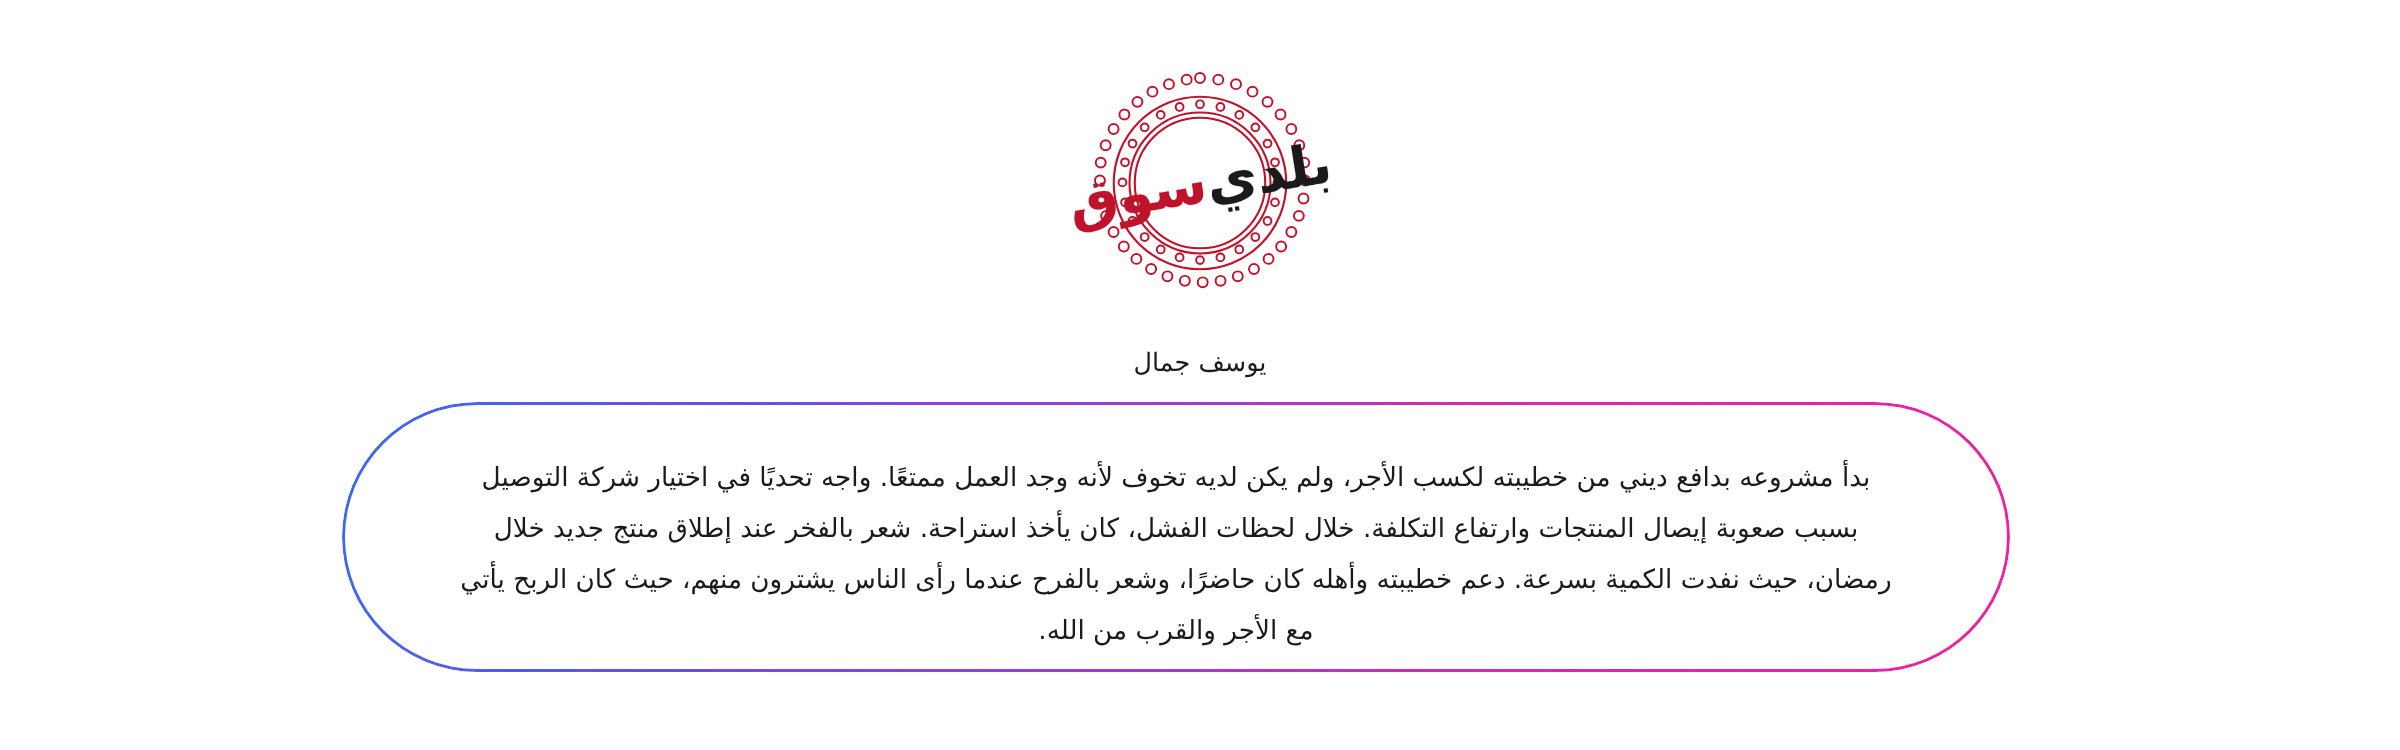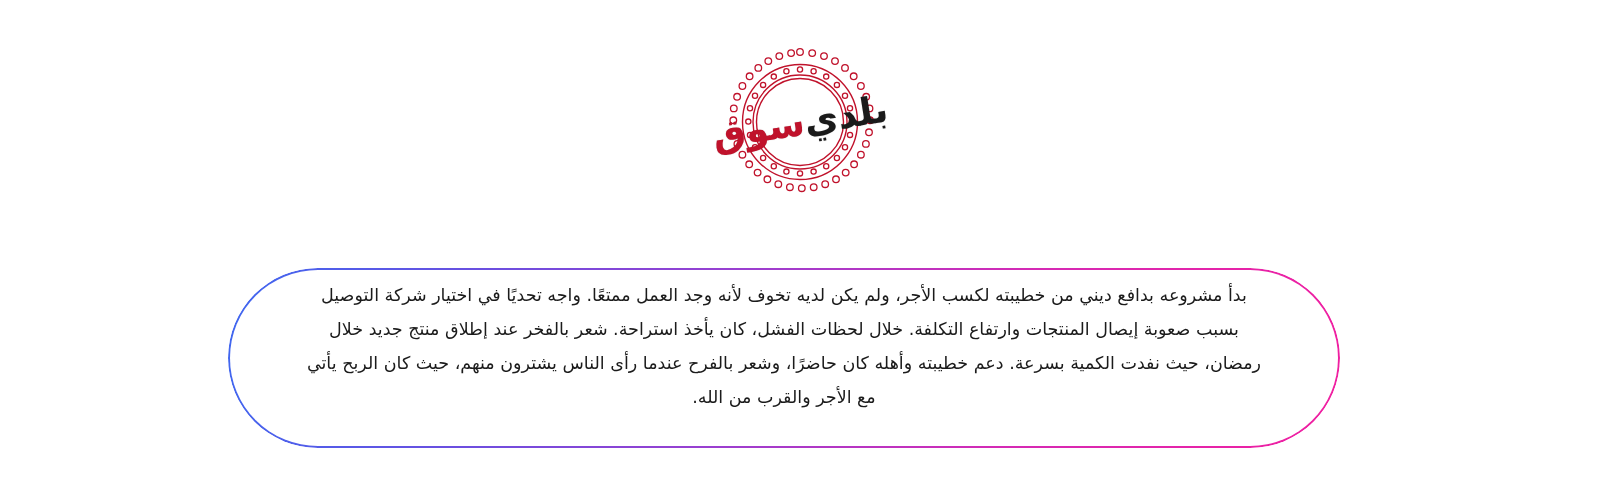--- a/index.html
+++ b/index.html
@@ -91,21 +91,21 @@
       linear-gradient(#fff 0 0);
     -webkit-mask-composite: xor;
             mask-composite: exclude;
     pointer-events: none;
   }
   .capsule-inner {
     position: absolute;
     inset: 0;
     border-radius: 90px;
     display: flex;
-    align-items: flex-end;
+    align-items: flex-start;
     justify-content: center;
     box-sizing: border-box;
     padding: 16px 70px;
   }
   .story-text {
     font-size: 17.5px;
     line-height: 1.95;
     color: #1b1b1b;
     text-align: center;
     direction: rtl;
@@ -190,20 +190,21 @@
           <circle cx="66.4" cy="29.3" r="2.6"></circle>
         </g>
       </svg>
       <div class="logo-text">
         <span class="dark">بلدي</span>
           <span>سوق</span>
       </div>
     </div>
   </div>
 
+  <div class="author">يوسف جمال</div>
 
   <div class="capsule-wrap">
     <div class="capsule-border"></div>
     <div class="capsule-inner">
       <p class="story-text">بدأ مشروعه بدافع ديني من خطيبته لكسب الأجر، ولم يكن لديه تخوف لأنه وجد العمل ممتعًا. واجه تحديًا في اختيار شركة التوصيل بسبب صعوبة إيصال المنتجات وارتفاع التكلفة. خلال لحظات الفشل، كان يأخذ استراحة. شعر بالفخر عند إطلاق منتج جديد خلال رمضان، حيث نفدت الكمية بسرعة. دعم خطيبته وأهله كان حاضرًا، وشعر بالفرح عندما رأى الناس يشترون منهم، حيث كان الربح يأتي مع الأجر والقرب من الله.</p>
     </div>
   </div>
 
 </div>
 

